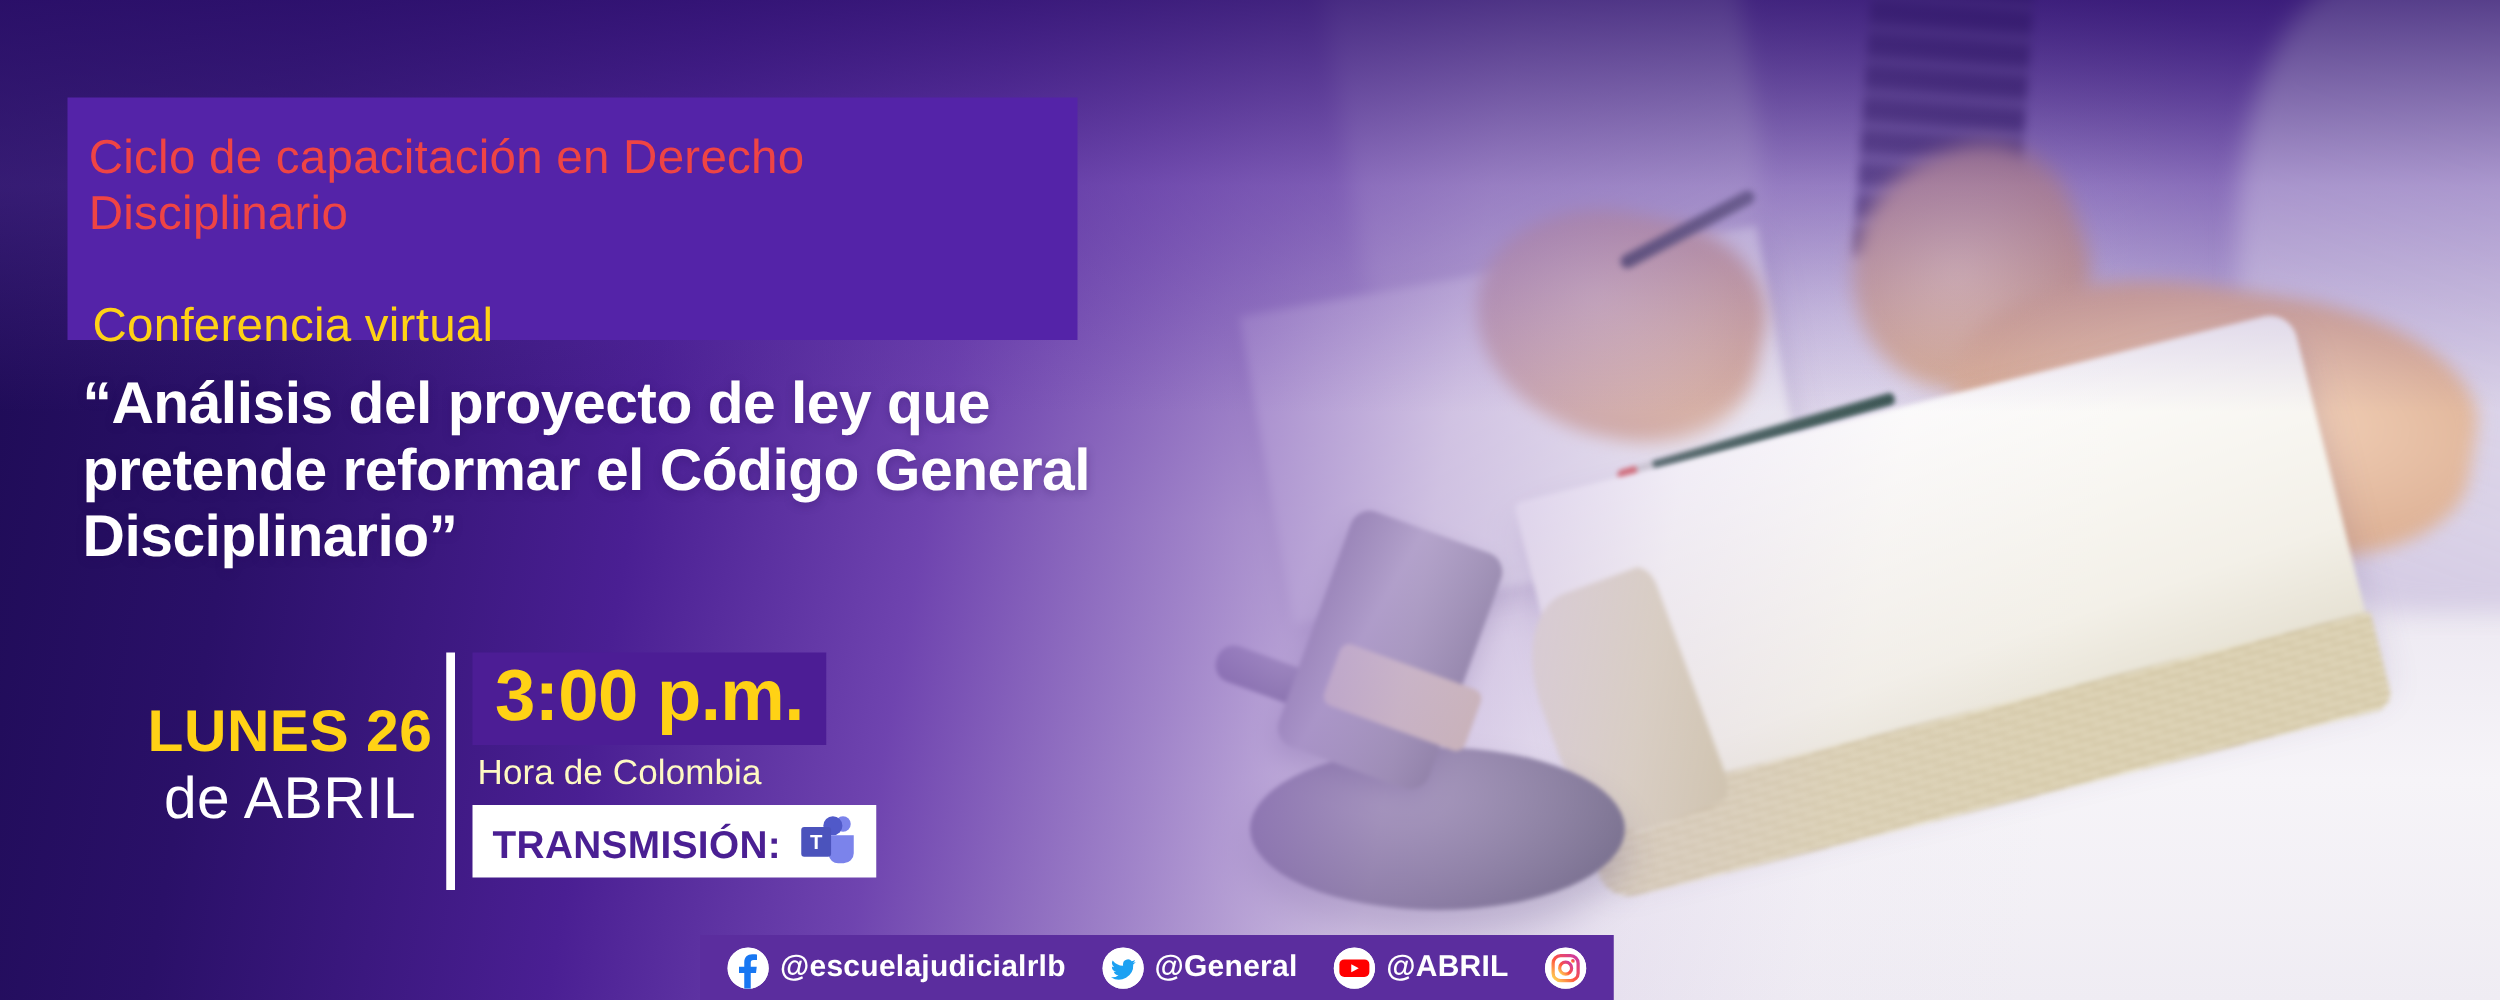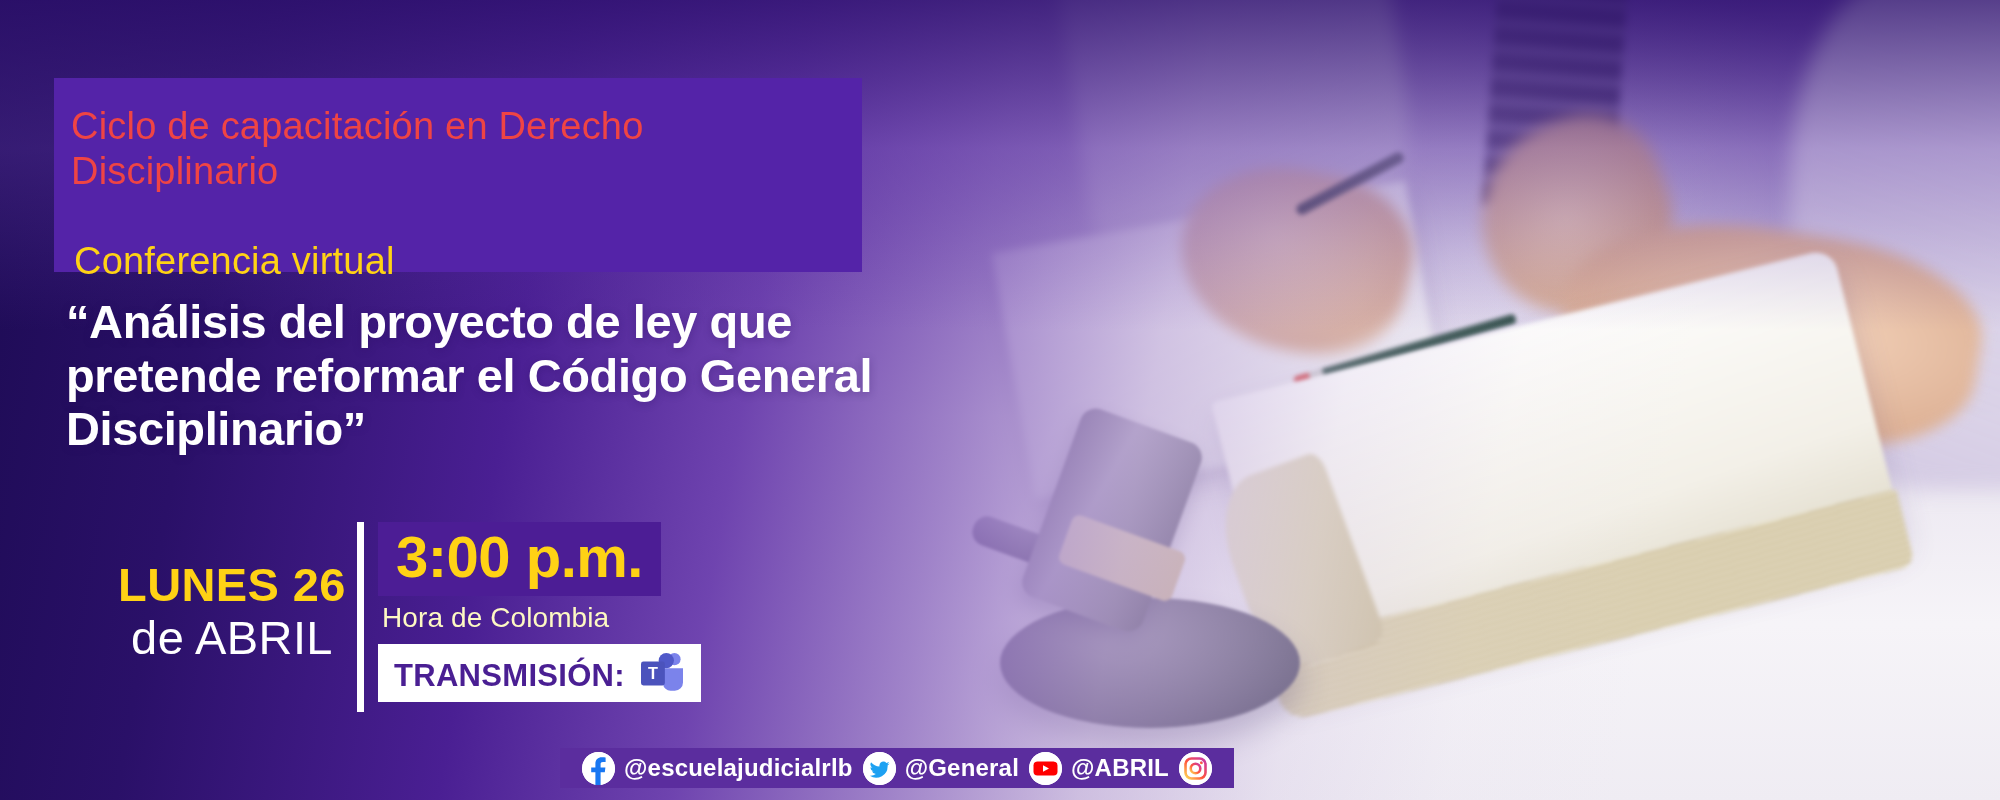--- a/index.html
+++ b/index.html
@@ -172,22 +172,22 @@
   }
   .stream{
     margin-top:10px;background:#ffffff;display:flex;align-items:flex-end;gap:14px;
     padding:8px 16px;width:fit-content;
   }
   .stream-label{color:#4a1f93;font-size:31px;font-weight:bold;letter-spacing:.3px;}
   .teams-logo{width:46px;height:42px;position:relative;flex:none;}
 
   
   .social{
-    position:absolute;left:560px;top:748px;height:40px;
-    background:#5b2d9e;display:flex;align-items:center;gap:10px;padding:0 22px;
+    position:absolute;left:560px;top:748px;height:52px;
+    background:#5b2d9e;display:flex;align-items:center;gap:29px;padding:0 22px;
   }
   .social-item{display:flex;align-items:center;gap:9px;}
   .social-handle{color:#ffffff;font-size:24px;font-weight:bold;letter-spacing:.2px;white-space:nowrap;}
   .sicon{width:33px;height:33px;border-radius:50%;background:#ffffff;display:flex;align-items:center;justify-content:center;flex:none;}
 </style>
 </head>
 <body>
 
 <div id="banner">
 

